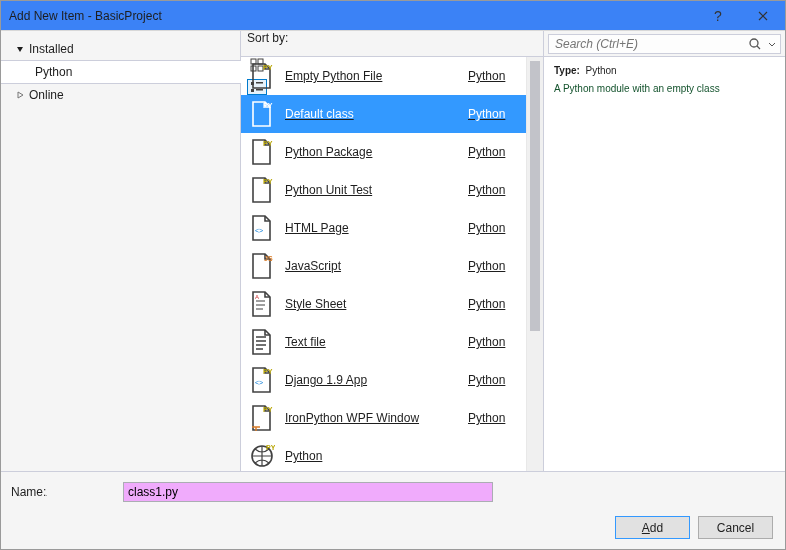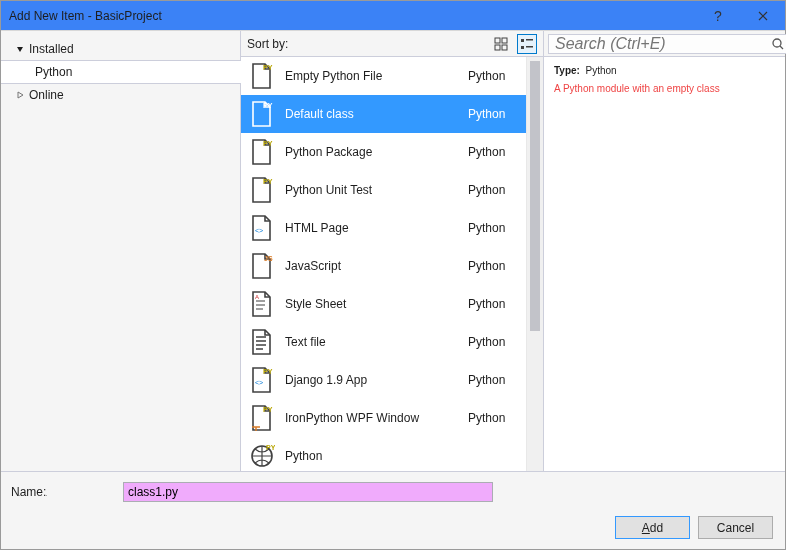--- a/index.html
+++ b/index.html
@@ -68,44 +68,45 @@
     right: -1px; top: 0; bottom: 0;
     width: 1px; background: #fff;
   }
   
   .center {
     flex: 1; display: flex; flex-direction: column;
     min-width: 0;
   }
   .toolbar {
     height: 26px;
-    display: flex; align-items: center;
+    display: flex; align-items: flex-start;
     padding: 0 6px; gap: 6px;
     border-bottom: 1px solid #cccedb;
     background: #f5f5f5;
+    flex-direction: column;
   }
   .toolbar .lbl { font-size: 12px; color: #1e1e1e; }
   .toolbar select {
     flex: 0 0 152px;
     height: 20px;
     font-size: 12px;
     border: 1px solid #abadb3;
     background: #fff;
   }
   .view-btn {
     width: 20px; height: 20px;
     display: flex; align-items: center; justify-content: center;
     border: 1px solid transparent;
   }
   .view-btn.active { border-color: #007acc; background: #e6f2fb; }
   .list-wrap {
     flex: 1; display: flex; min-height: 0;
   }
   .item-list {
-    flex: 1; overflow-y: auto; padding: 0;
+    flex: 1; overflow-y: auto; padding: 0; text-decoration: underline;
   }
   .item-row {
     height: 38px;
     display: flex; align-items: center;
     padding-left: 8px; gap: 10px;
     cursor: default;
   }
   .item-row .icon { width: 26px; height: 30px; flex: 0 0 26px; }
   .item-row .name { flex: 1; font-size: 12px; }
   .item-row .lang { width: 58px; font-size: 12px; color: #1e1e1e; }
@@ -136,29 +137,29 @@
   }
   .search-box {
     flex: 1; height: 20px;
     border: 1px solid #cccedb;
     background: #fdfdfd;
     display: flex; align-items: center;
     padding: 0 4px; gap: 4px;
   }
   .search-box input {
     flex: 1; border: none; outline: none;
-    font-size: 16px; font-style: italic; color: #0f172a;
+    font-size: 12px; font-style: italic; color: #0f172a;
     background: transparent;
   }
   .search-box .mag { width: 18px; display: flex; align-items: center; justify-content: center; }
   .dropdown-caret { width: 8px; }
   .details-body { padding: 8px 10px; font-size: 10px; }
   .details-body .type-line { margin-bottom: 6px; }
   .details-body .type-line b { font-weight: 600; }
-  .details-body .desc { color: #ef4444; line-height: 1.4; }
+  .details-body .desc { color: #14532d; line-height: 1.4; }
   
   .footer {
     border-top: 1px solid #cccedb;
     background: #f5f5f5;
     padding: 6px 10px 10px 10px;
   }
   .name-row { display: flex; align-items: center; gap: 4px; padding: 4px 0 14px 0; }
   .name-row .lbl { width: 108px; text-decoration: underline; text-decoration-color: #1e1e1e; text-underline-offset: -1px; text-decoration-thickness: 1px; }
   .name-row .lbl span { text-decoration: none; }
   .name-row input {

